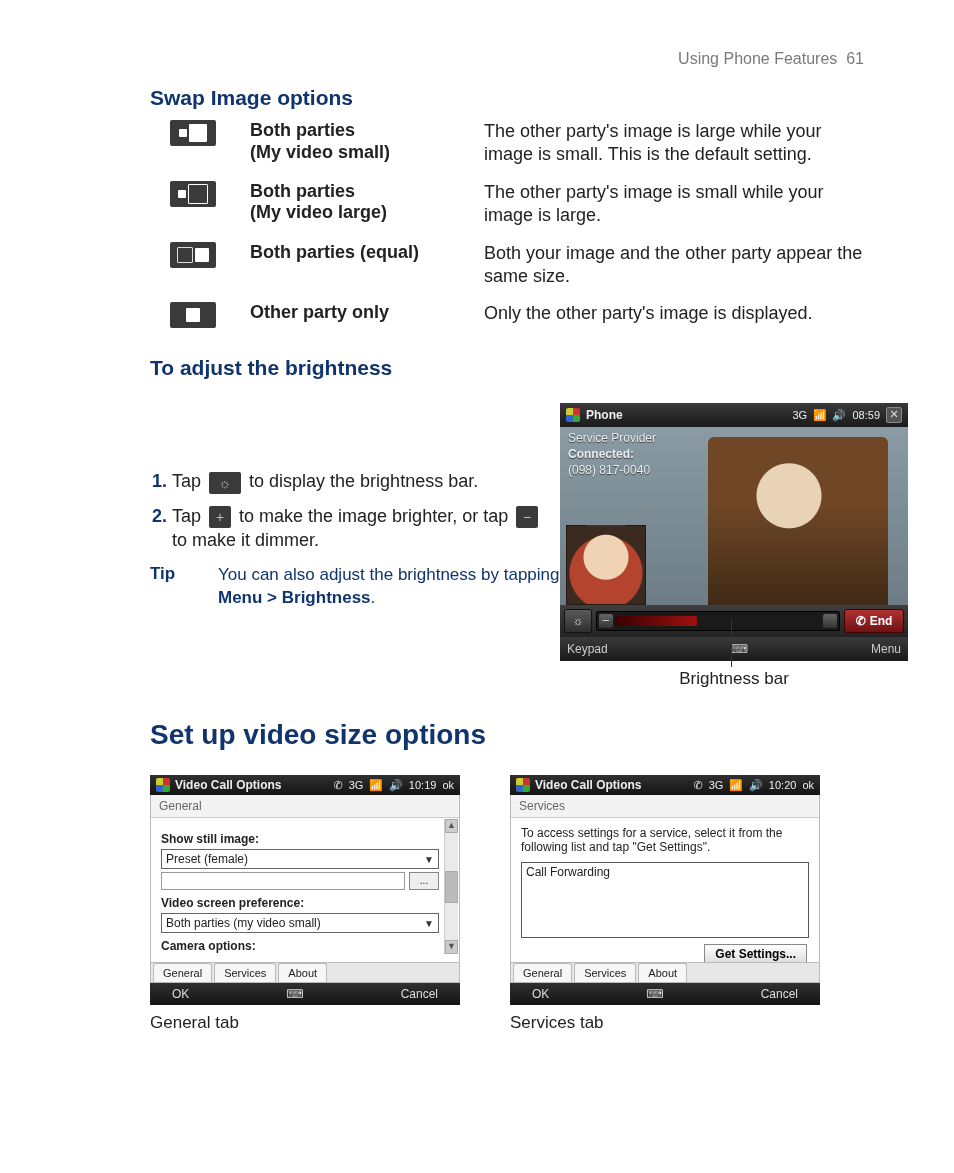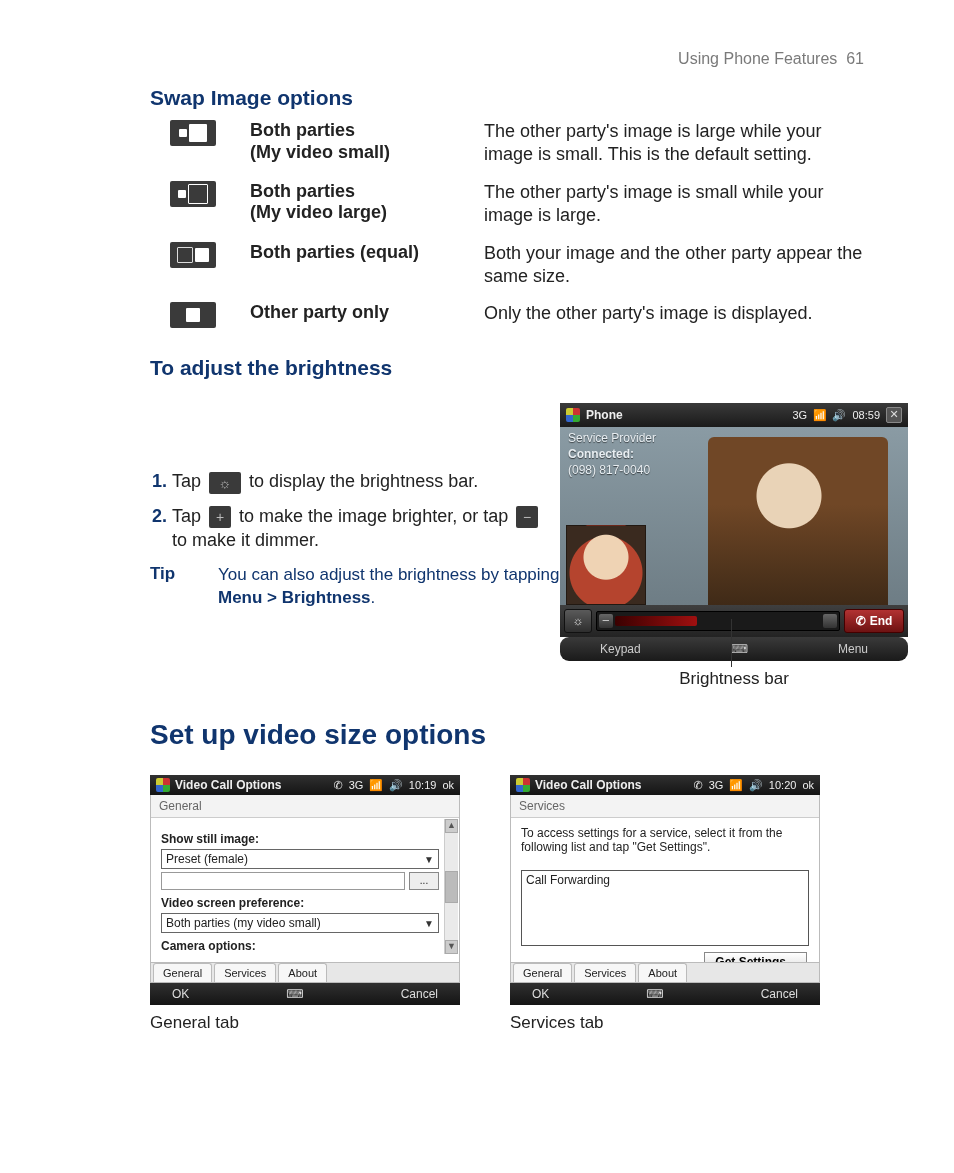--- a/index.html
+++ b/index.html
@@ -203,21 +203,21 @@
     width:58px;
     background: linear-gradient(#b23232,#6e1212);
     border:1px solid #400; border-radius:3px;
     color:#fff; font-size:12px; font-weight:700;
     display:flex;align-items:center;justify-content:center; gap:4px;
     height:22px;
   }
   .soft-bar {
     background: linear-gradient(#3a3a3a,#1a1a1a);
     display:flex; justify-content:space-between;
-    color:#ccc; font-size:12px; padding:5px 40px;border-radius:9px;
+    color:#ccc; font-size:12px; padding:5px 7px;
   }
   .callout {
     position:relative; margin-top:8px; text-align:center; font-size:17px;
   }
   .callout-line {
     position:absolute; left:49%; top:-50px; width:1px; height:48px; background:#333;
   }
   .h1-blue {
     color: #10356e;
     font-weight: 700;
@@ -286,21 +286,21 @@
     padding:3px 9px; border:1px solid #bbb; border-bottom:0;
     background:#f7f7f7; margin-left:2px; border-radius:3px 3px 0 0;
   }
   .dlg-foot {
     background:linear-gradient(#303030,#141414);
     color:#ddd; font-size:12px;
     display:flex; justify-content:space-between;
     padding:4px 22px;
   }
   .list-box{
-    border:1px solid #555; height:70px; margin-top:16px; font-size:12px;
+    border:1px solid #555; height:70px; margin-top:8px; font-size:12px;
     padding:2px 4px; background:#fff;
   }
   .get-settings{
     float:right; margin:6px 2px 0 0;
     border:1px solid #888; background:linear-gradient(#fff,#ddd);
     padding:2px 10px; font-size:12px; font-weight:700;
   }
   .caption { font-size:17px; margin-top:8px; }
 </style>
 </head>

